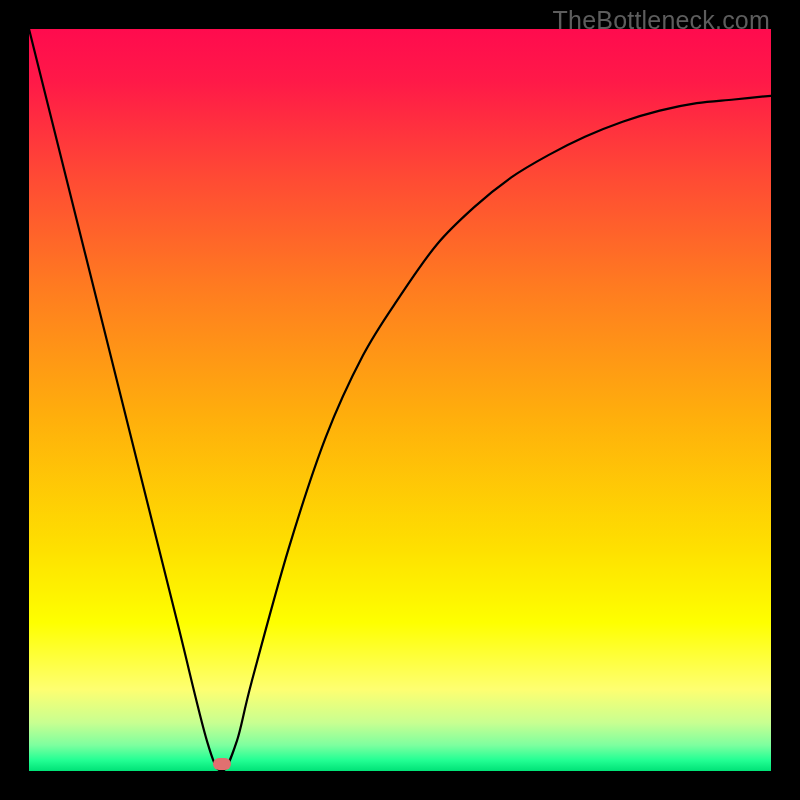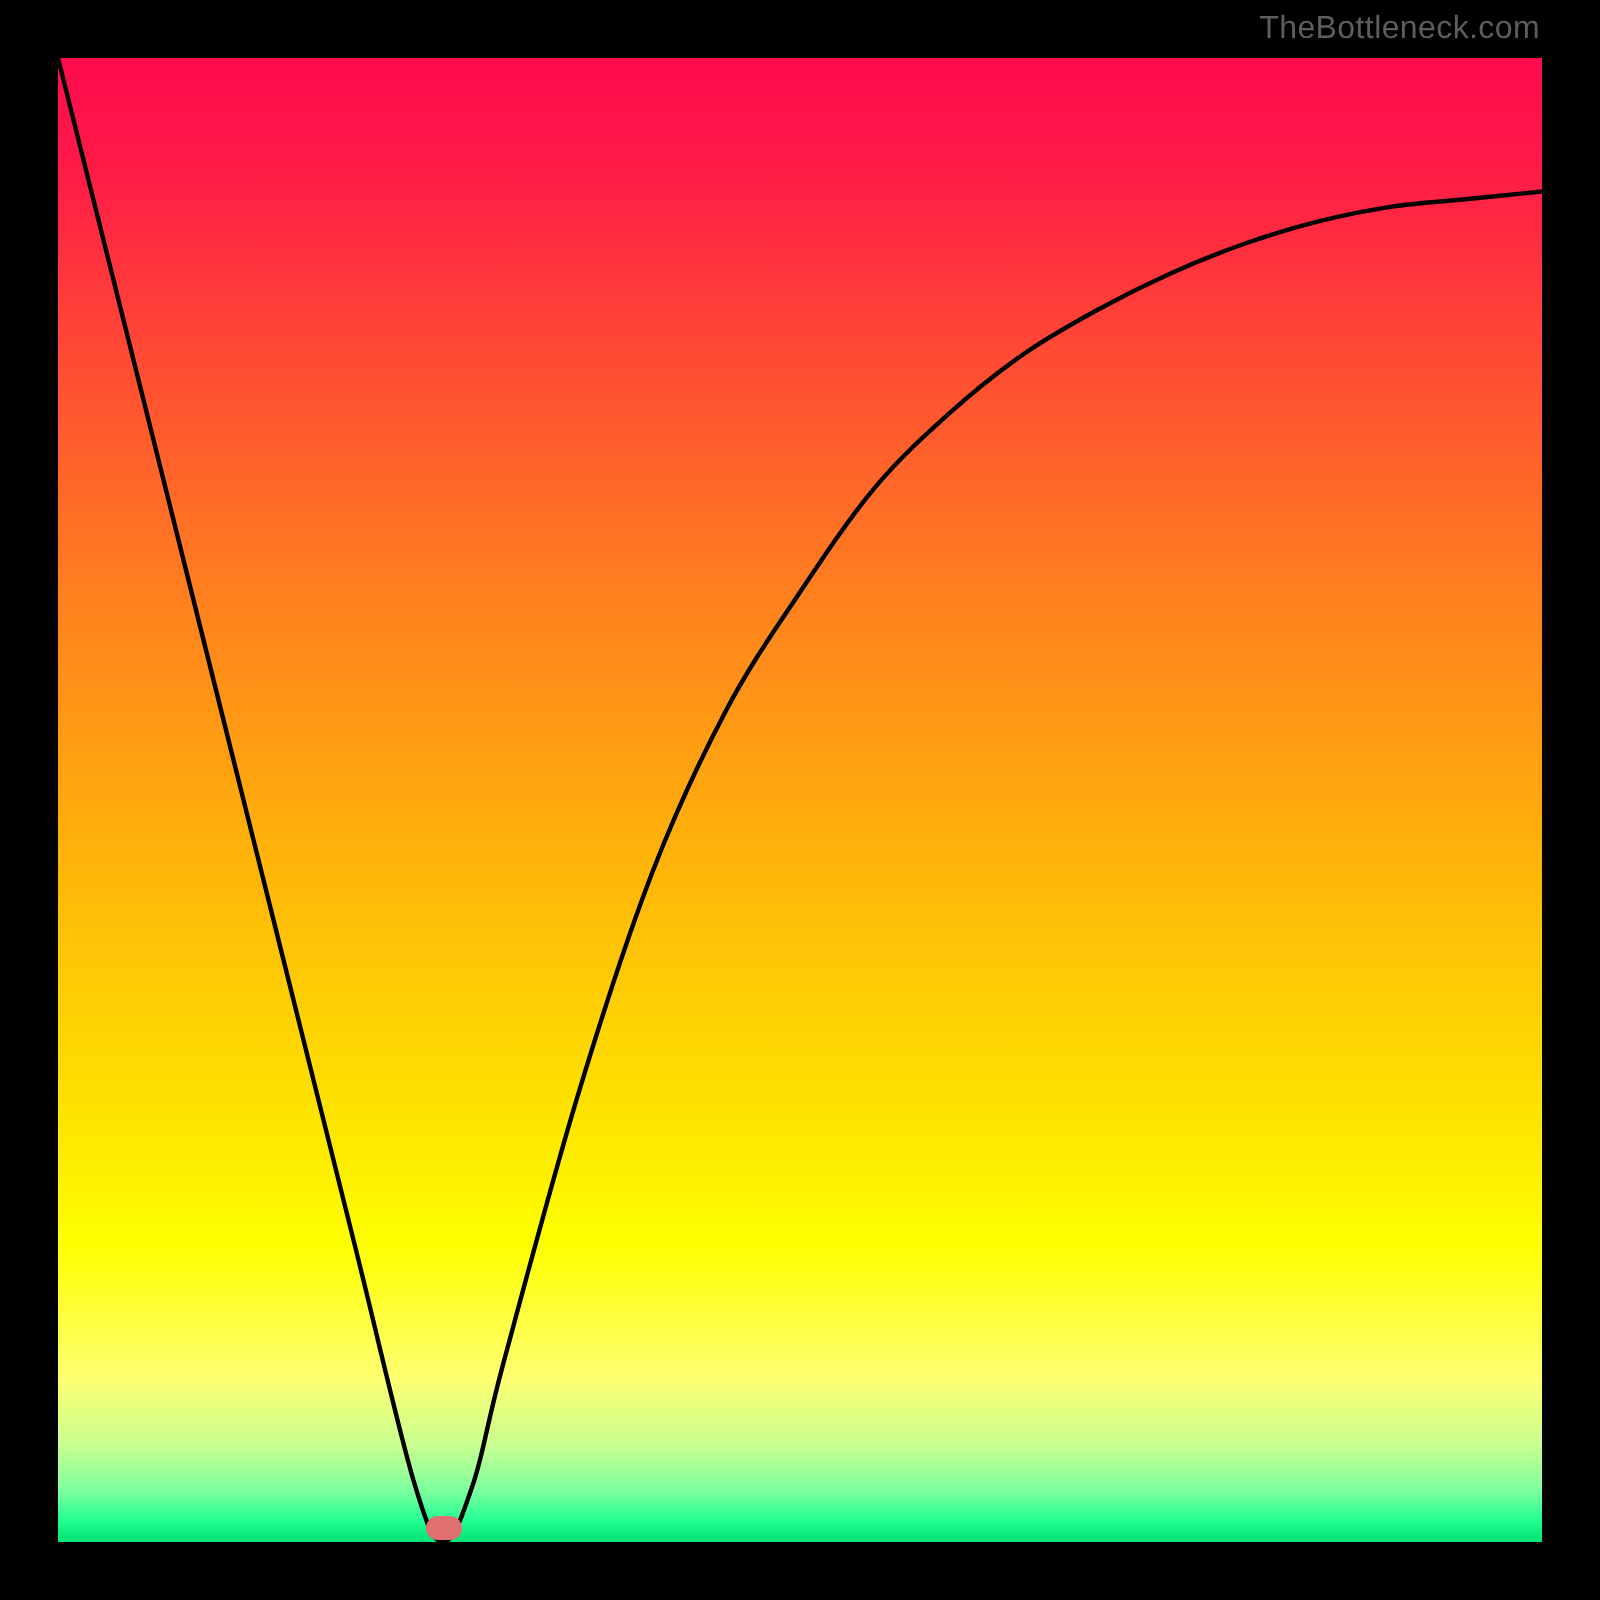--- a/index.html
+++ b/index.html
@@ -21,21 +21,21 @@
   }
   .gradient {
     position: absolute;
     inset: 0;
   }
   .watermark {
     position: absolute;
     top: 6px;
     right: 30px;
     color: #5d5d5d;
-    font-size: 16px;
+    font-size: 25px;
     font-weight: 500;
     letter-spacing: 0.2px;
   }
   svg.curve {
     position: absolute;
     left: 0;
     top: 0;
     width: 742px;
     height: 742px;
   }

